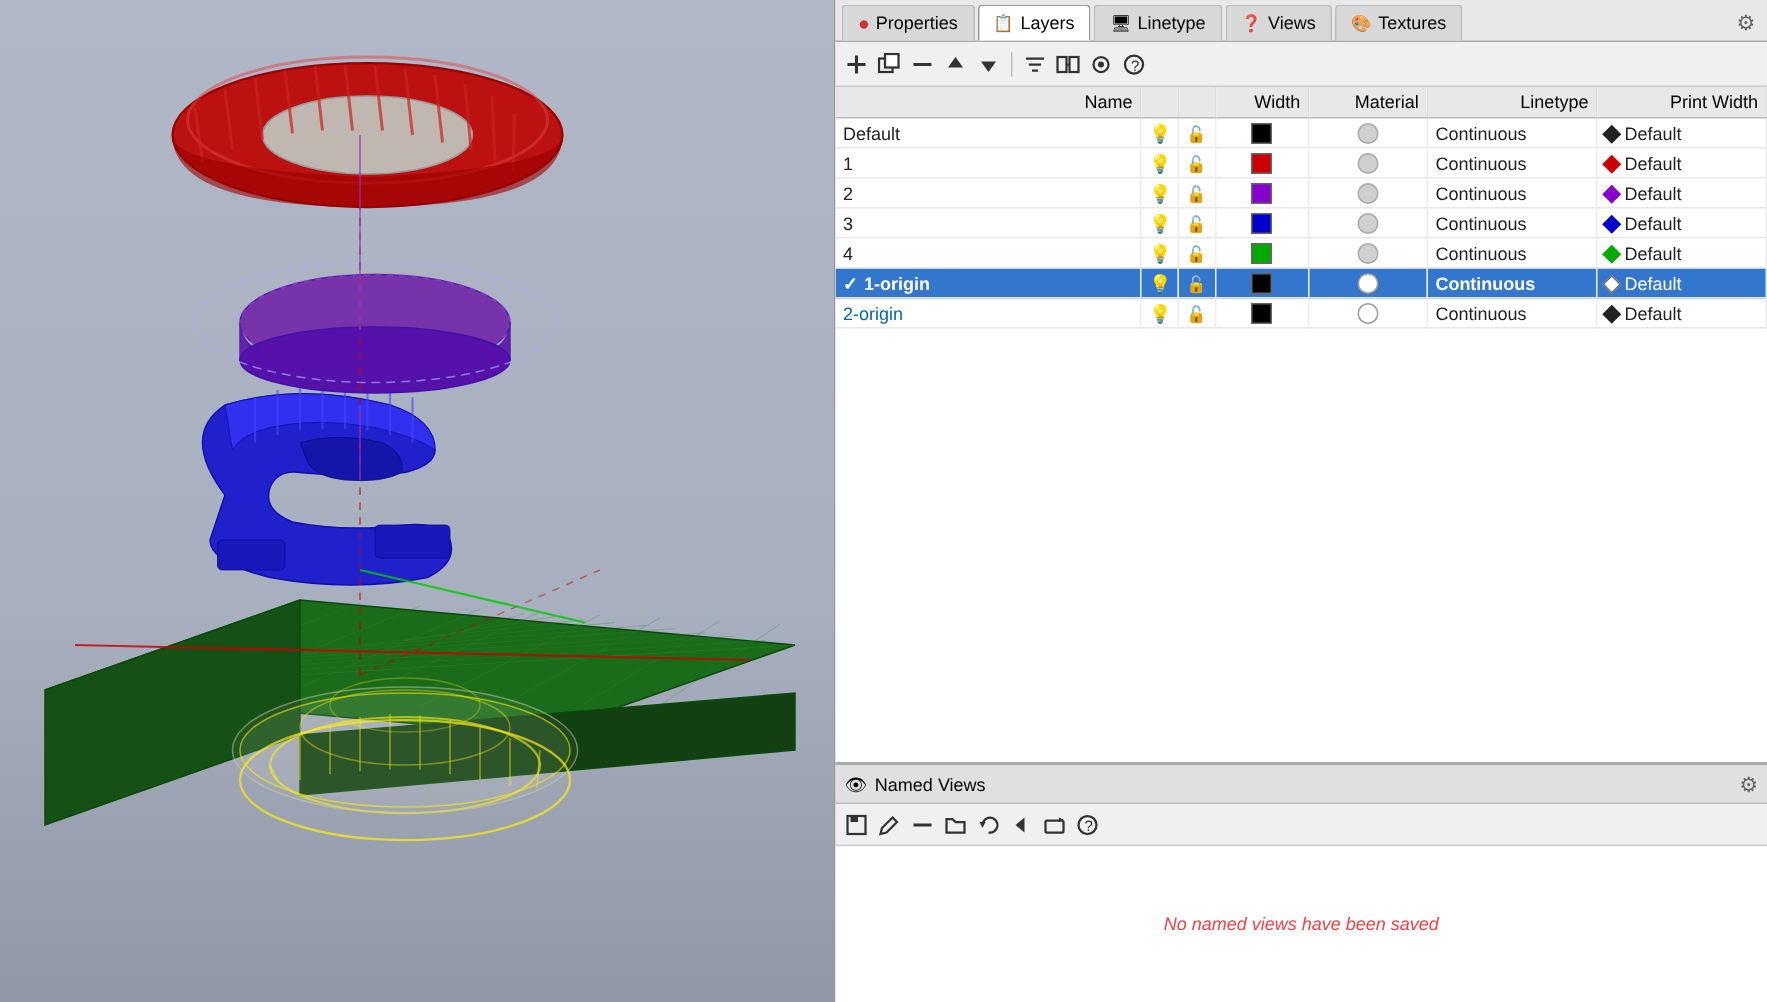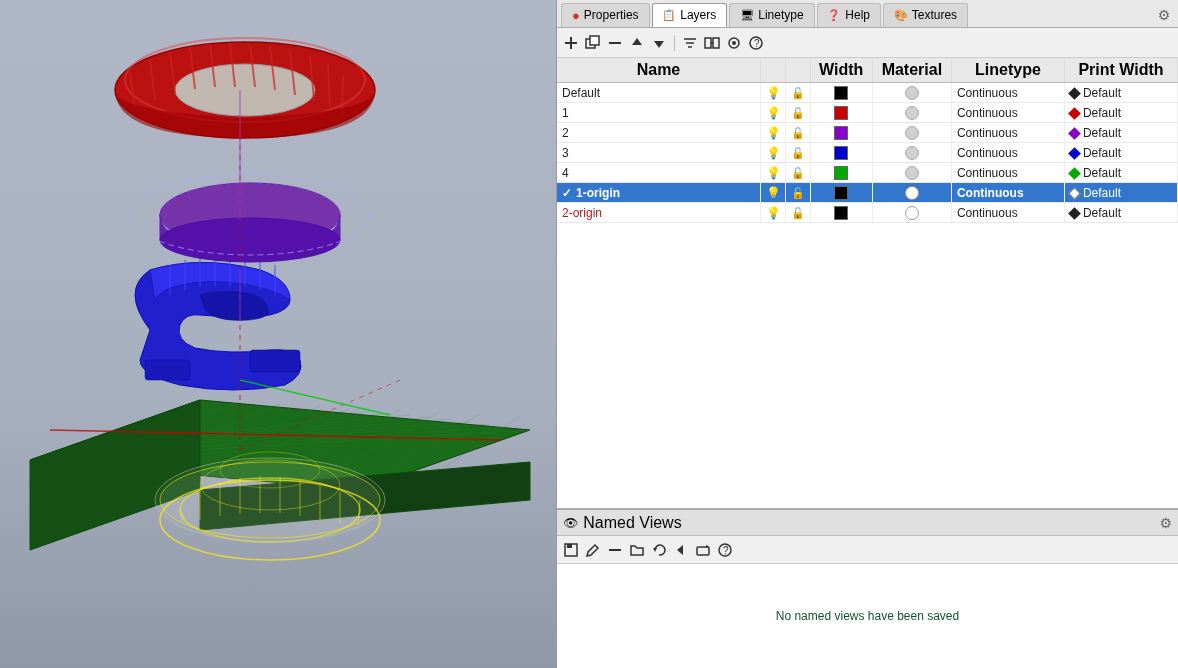--- a/index.html
+++ b/index.html
@@ -92,23 +92,23 @@
       width: 100%;
       border-collapse: collapse;
       table-layout: fixed;
     }
 
     table.layers-table thead tr th {
       background: #e8e8e8;
       border-bottom: 1px solid #bbb;
       border-right: 1px solid #ddd;
       padding: 3px 5px;
-      text-align: center;
-      font-weight: 700;
-      font-size: 16px;
+      text-align: right;
+      font-weight: 400;
+      font-size: 12px;
       position: sticky;
       top: 0;
       z-index: 1;
     }
 
     table.layers-table tbody tr td {
       border-bottom: 1px solid #e8e8e8;
       border-right: 1px solid #eee;
       padding: 2px 5px;
       font-size: 12px;
@@ -130,21 +130,21 @@
       display: flex;
       align-items: center;
       background: #e0e0e0;
       border-bottom: 1px solid #bbb;
       padding: 3px 6px;
       gap: 5px;
       height: 26px;
     }
 
     .panel-header-title {
-      font-size: 16px;
+      font-size: 12px;
       font-weight: 500;
       flex: 1;
     }
 
     .named-views-toolbar {
       display: flex;
       align-items: center;
       background: #f0f0f0;
       border-bottom: 1px solid #ccc;
       padding: 3px 4px;
@@ -154,22 +154,23 @@
 
     .named-views-content {
       flex: 1;
       background: white;
       display: flex;
       align-items: center;
       justify-content: center;
     }
 
     .no-views-text {
-      color: #14532d;
+      color: #ef4444;
       font-size: 12px;
+      font-style: italic;
     }
 
     
     .panel-settings {
       cursor: pointer;
       color: #666;
       font-size: 14px;
     }
 
     
@@ -321,21 +322,21 @@
     <div class="tab active">
       <span style="font-size:11px;">📋</span>
       <span>Layers</span>
     </div>
     <div class="tab">
       <span style="font-size:11px;">🖥</span>
       <span>Linetype</span>
     </div>
     <div class="tab">
       <span style="font-size:11px; color:#3333cc;">❓</span>
-      <span>Help</span>
+      <span>Views</span>
     </div>
     <div class="tab">
       <span style="font-size:11px;">🎨</span>
       <span>Textures</span>
     </div>
     <div style="flex:1"></div>
     <div class="tb-btn" style="font-size:14px; color:#666;">⚙</div>
   </div>
 
   <div class="toolbar">
@@ -457,21 +458,21 @@
           <tr class="selected">
             <td><span style="margin-right:4px; font-weight:bold; color:white;">✓</span><span style="color:white; font-weight:600;">1-origin</span></td>
             <td style="text-align: center;"><span style="font-size:12px; cursor:pointer;">💡</span></td>
             <td style="text-align: center;"><span style="font-size:11px; cursor:pointer;">🔓</span></td>
             <td style="text-align: center;"><span style="display:inline-block; width:14px; height:14px; background:#000000; border:1px solid #666; vertical-align:middle; cursor:pointer;"></span></td>
             <td style="text-align: center;"><span style="display:inline-block; width:14px; height:14px; border-radius:50%; background:#ffffff; border:1px solid #999; vertical-align:middle; cursor:pointer;"></span></td>
             <td style="color: white; font-weight: 700;">Continuous</td>
             <td><span style="display:inline-block; width:9px; height:9px; background:#ffffff; transform:rotate(45deg); vertical-align:middle; margin-right:4px; border:1px solid #666;"></span><span style="color:white;">Default</span></td>
           </tr>
           <tr>
-            <td><span style="color:#b91c1c;">2-origin</span></td>
+            <td><span style="color:#0369a1;">2-origin</span></td>
             <td style="text-align: center;"><span style="font-size:12px; cursor:pointer;">💡</span></td>
             <td style="text-align: center;"><span style="font-size:11px; cursor:pointer;">🔓</span></td>
             <td style="text-align: center;"><span style="display:inline-block; width:14px; height:14px; background:#000000; border:1px solid #666; vertical-align:middle; cursor:pointer;"></span></td>
             <td style="text-align: center;"><span style="display:inline-block; width:14px; height:14px; border-radius:50%; background:#ffffff; border:1px solid #999; vertical-align:middle; cursor:pointer;"></span></td>
             <td style="color: rgb(34, 34, 34);">Continuous</td>
             <td><span style="display:inline-block; width:9px; height:9px; background:#222; transform:rotate(45deg); vertical-align:middle; margin-right:4px; "></span><span style="color:#222;">Default</span></td>
           </tr>
         </tbody>
     </table>
   </div>

